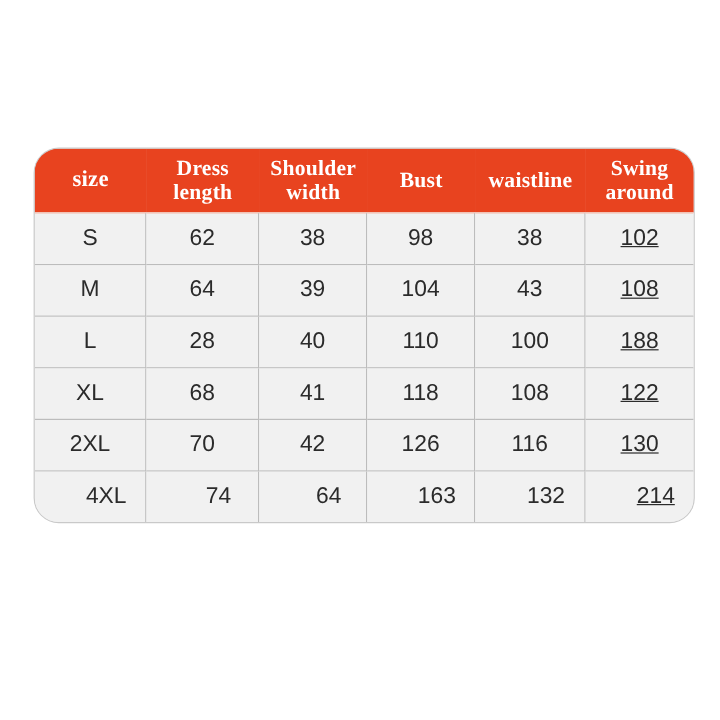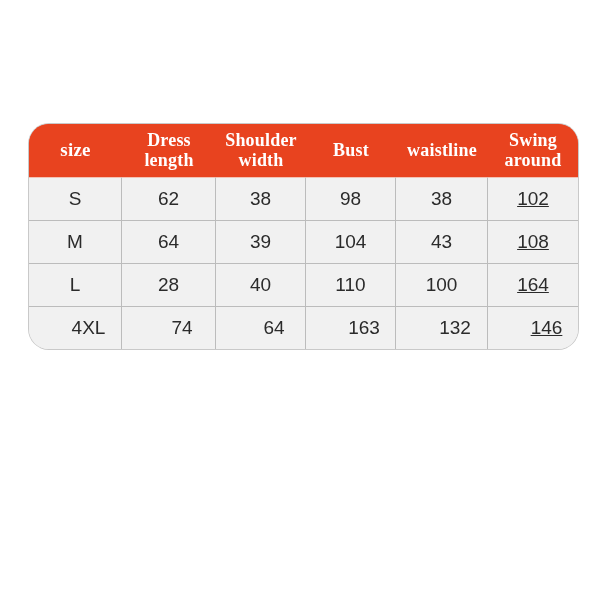--- a/index.html
+++ b/index.html
@@ -138,26 +138,42 @@
           <td>104</td>
           <td>43</td>
           <td>108</td>
         </tr>
         <tr>
           <td>L</td>
           <td>28</td>
           <td>40</td>
           <td>110</td>
           <td>100</td>
-          <td>164</td>
+          <td>188</td>
+        </tr>
+        <tr>
+          <td>XL</td>
+          <td>68</td>
+          <td>41</td>
+          <td>118</td>
+          <td>108</td>
+          <td>122</td>
+        </tr>
+        <tr>
+          <td>2XL</td>
+          <td>70</td>
+          <td>42</td>
+          <td>126</td>
+          <td>116</td>
+          <td>130</td>
         </tr>
         <tr>
           <td>4XL</td>
           <td>74</td>
           <td>64</td>
           <td>163</td>
           <td>132</td>
-          <td>146</td>
+          <td>214</td>
         </tr>
       </tbody>
   </table>
 
 </div>
 
 </body></html>

